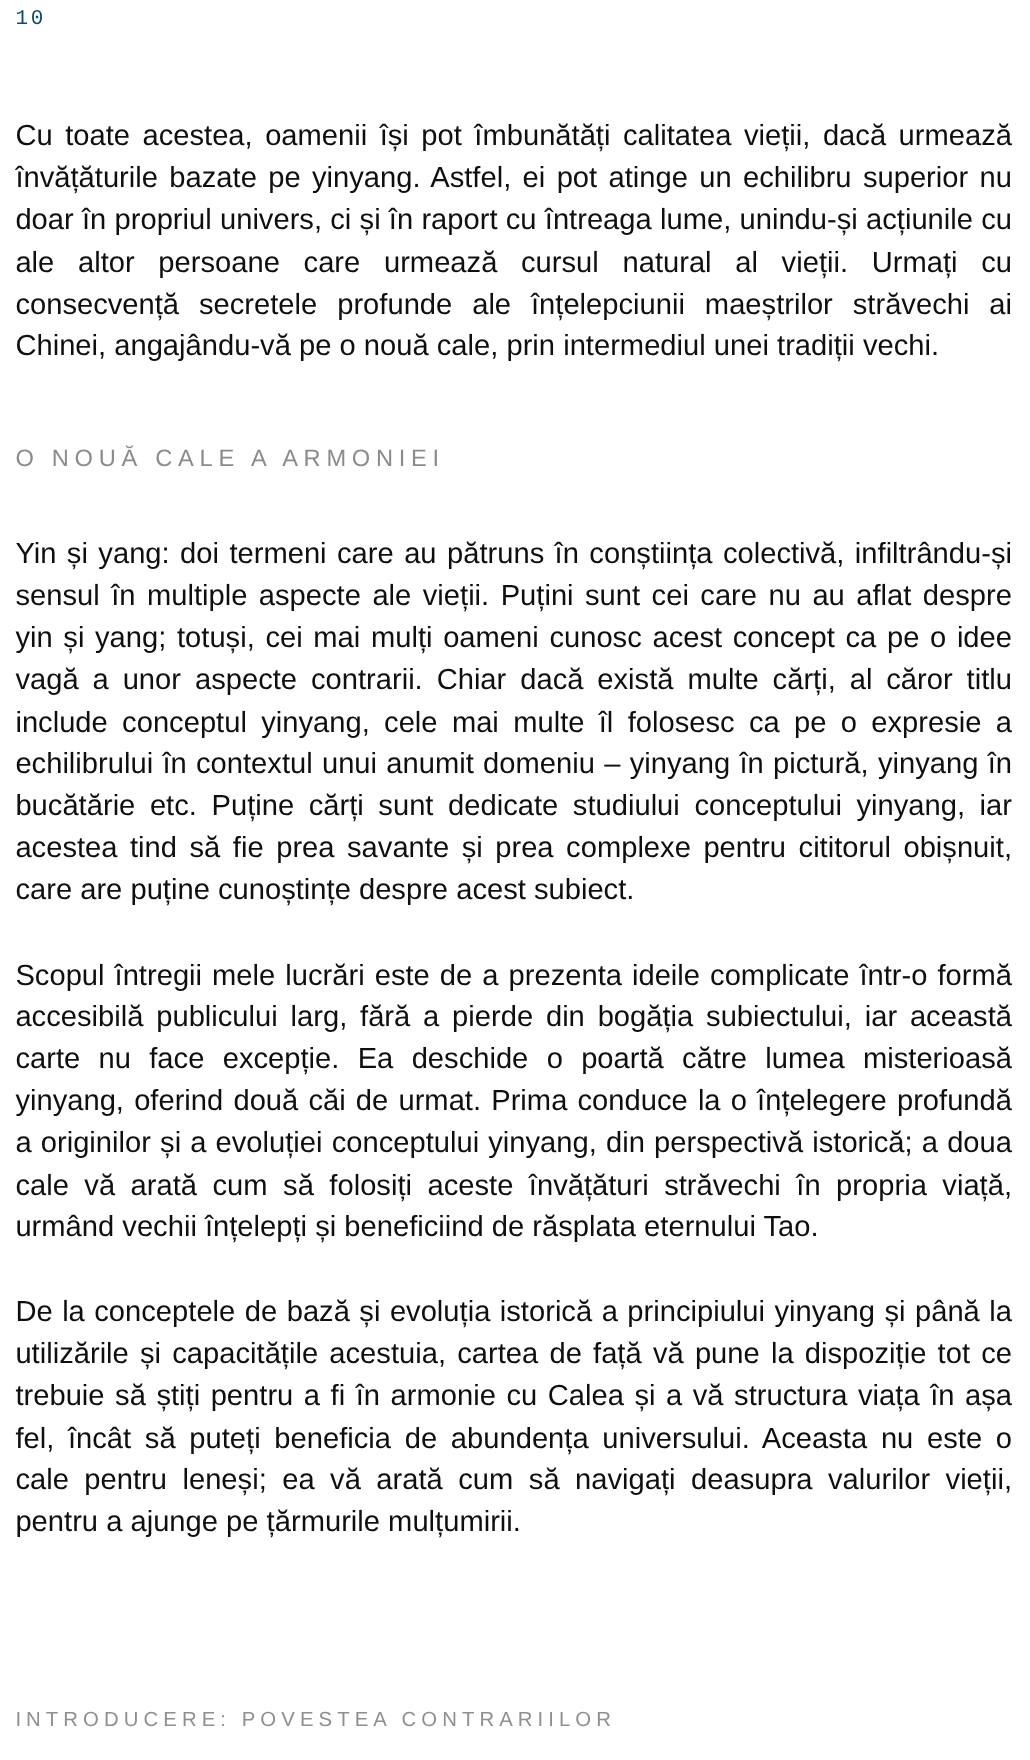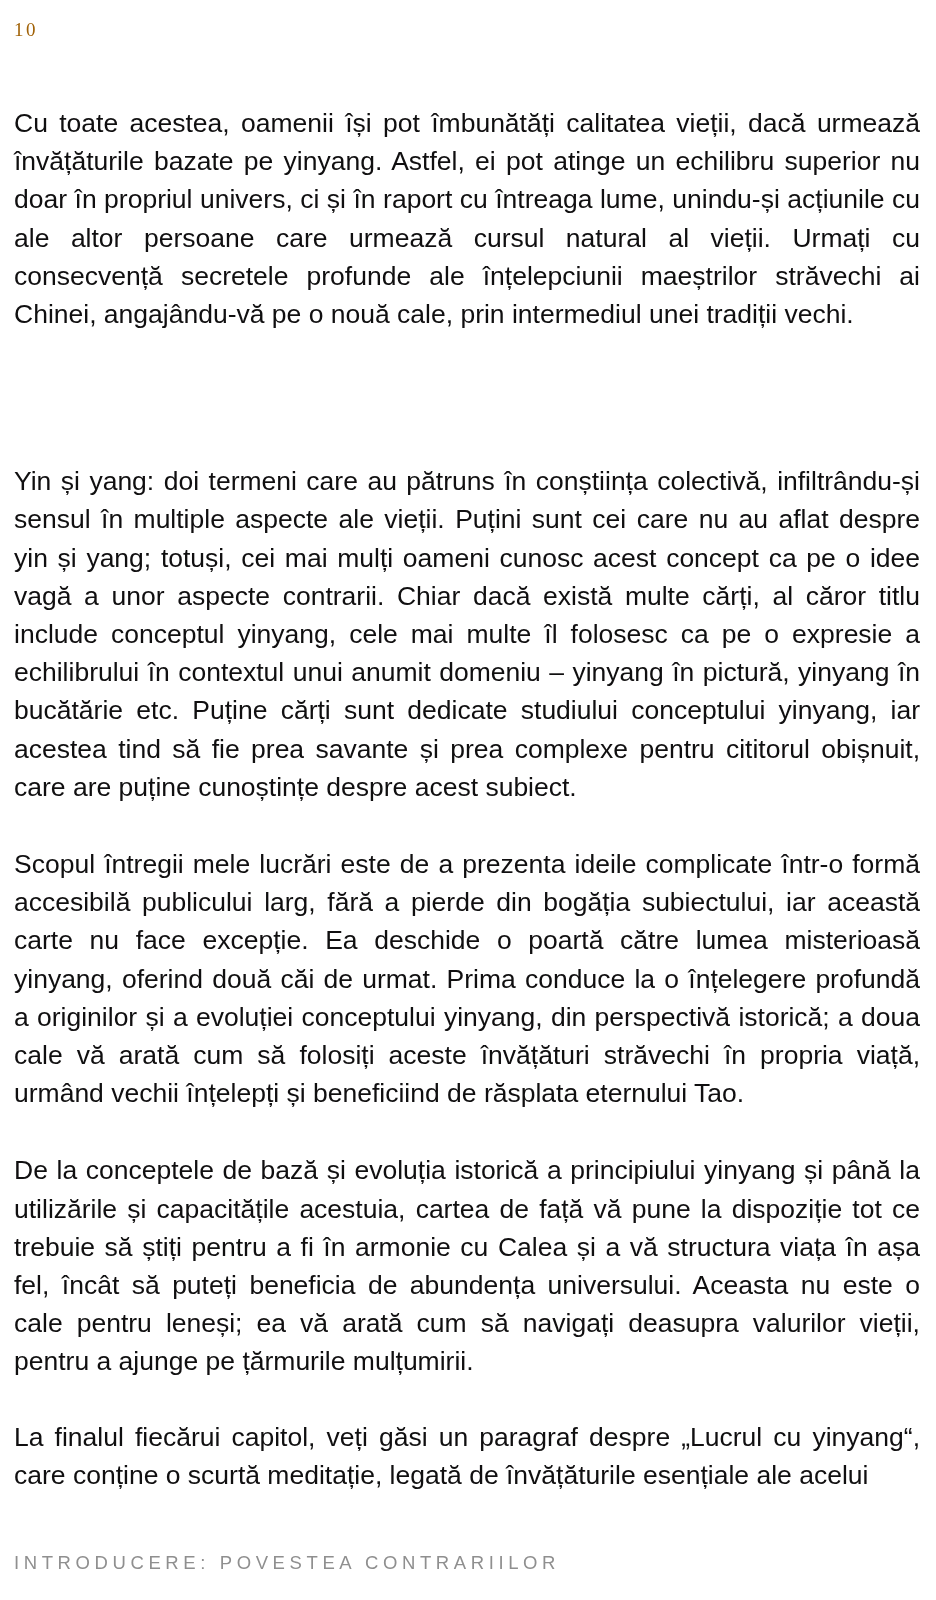--- a/index.html
+++ b/index.html
@@ -12,26 +12,25 @@
     width: 936px;
     height: 1600px;
     background: #ffffff;
     overflow: hidden;
     box-sizing: border-box;
   }
   .folio {
     position: absolute;
     left: 14px;
     top: 8px;
-    font-family: Liberation Serif, serif;
+    font-family: Liberation Mono, monospace;
     font-size: 19px;
     letter-spacing: 2.5px;
-    color: #a16207;
+    color: #0c4a6e;
     line-height: 1;
-    margin-top: 12px;
   }
   .content {
     position: absolute;
     left: 14px;
     top: 104px;
     width: 906px;
   }
   .body-text {
     font-family: Liberation Sans, sans-serif;
     font-size: 26.5px;
@@ -78,34 +77,34 @@
 <div class="page">
 
   <div class="folio">10</div>
 
   <div class="content">
 
     <p class="body-text para-gap-1">Cu toate acestea, oamenii își pot îmbunătăți calitatea vieții, dacă urmează învățăturile bazate pe yinyang. Astfel, ei pot atinge un echilibru superior nu doar în propriul univers, ci și în raport cu întreaga lume, unindu-și acțiunile cu ale altor persoane care urmează cursul natural al vieții. Urmați cu consecvență secretele profunde ale înțelepciunii maeștrilor străvechi ai Chinei, angajându-vă pe o nouă cale, prin intermediul unei tradiții vechi.</p>
 
     <div class="gap-before-heading"></div>
 
+    <h2 class="section-heading">O NOUĂ CALE A ARMONIEI</h2>
 
     <div class="gap-after-heading"></div>
 
     <p class="body-text">Yin și yang: doi termeni care au pătruns în conștiința colectivă, infiltrându-și sensul în multiple aspecte ale vieții. Puțini sunt cei care nu au aflat despre yin și yang; totuși, cei mai mulți oameni cunosc acest concept ca pe o idee vagă a unor aspecte contrarii. Chiar dacă există multe cărți, al căror titlu include conceptul yinyang, cele mai multe îl folosesc ca pe o expresie a echilibrului în contextul unui anumit domeniu – yinyang în pictură, yinyang în bucătărie etc. Puține cărți sunt dedicate studiului conceptului yinyang, iar acestea tind să fie prea savante și prea complexe pentru cititorul obișnuit, care are puține cunoștințe despre acest subiect.</p>
 
     <div class="gap-para"></div>
 
     <p class="body-text">Scopul întregii mele lucrări este de a prezenta ideile complicate într-o formă accesibilă publicului larg, fără a pierde din bogăția subiectului, iar această carte nu face excepție. Ea deschide o poartă către lumea misterioasă yinyang, oferind două căi de urmat. Prima conduce la o înțelegere profundă a originilor și a evoluției conceptului yinyang, din perspectivă istorică; a doua cale vă arată cum să folosiți aceste învățături străvechi în propria viață, urmând vechii înțelepți și beneficiind de răsplata eternului Tao.</p>
 
     <div class="gap-para"></div>
 
     <p class="body-text">De la conceptele de bază și evoluția istorică a principiului yinyang și până la utilizările și capacitățile acestuia, cartea de față vă pune la dispoziție tot ce trebuie să știți pentru a fi în armonie cu Calea și a vă structura viața în așa fel, încât să puteți beneficia de abundența universului. Aceasta nu este o cale pentru leneși; ea vă arată cum să navigați deasupra valurilor vieții, pentru a ajunge pe țărmurile mulțumirii.</p>
 
     <div class="gap-para-small"></div>
 
-    <p class="body-text">La finalul fiecărui capitol, veți găsi un paragraf despre „Lucrul cu yinyang“, care conține o scurtă meditație, legată de învățăturile esențiale ale acelui</p>
 
   </div>
 
   <div class="footer">INTRODUCERE: POVESTEA CONTRARIILOR</div>
 
 </div>
 
 </body></html>

